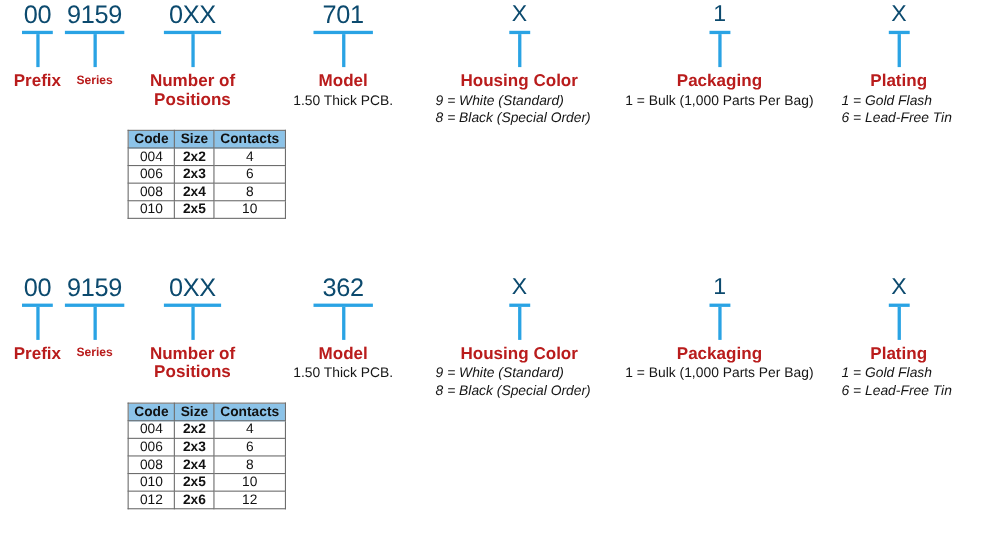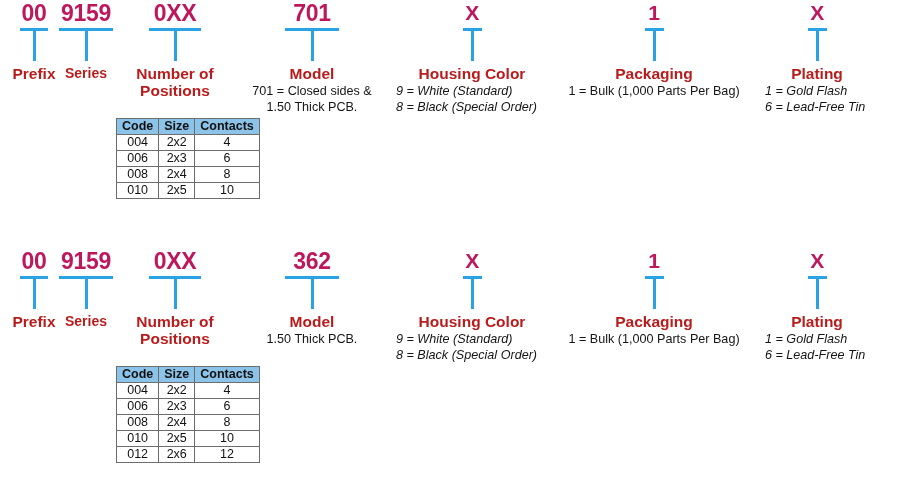--- a/index.html
+++ b/index.html
@@ -23,25 +23,25 @@
   #row-1 { top: 0px; }
   #row-2 { top: 248px; }
 
   
   .seg {
     position: absolute;
     top: 0;
     text-align: center;
   }
   .seg-code {
-    font-weight: bold;
+    font-weight: normal;
     font-size: 23px;
     line-height: 26px;
     letter-spacing: -0.3px;
-    color: #be185d;
+    color: #0c4a6e;
     white-space: nowrap;
   }
   .seg-code.small {
     font-size: 21px;
   }
   
   .seg-bar {
     height: 3px;
     background: #2AA3E4;
     margin: 2px auto 0 auto;
@@ -56,21 +56,21 @@
   .seg-label {
     font-weight: bold;
     font-size: 15.5px;
     line-height: 17px;
     color: #b91c1c;
     white-space: nowrap;
     margin-top: 4px;
   }
   .seg-label.lighter {
     font-weight: bold;
-    font-size: 14px;
+    font-size: 11px;
   }
   .seg-label.two-line { white-space: normal; }
 
   .seg-notes {
     font-size: 12.6px;
     line-height: 15.5px;
     color: #151515;
     margin-top: 2px;
     white-space: nowrap;
   }
@@ -92,21 +92,21 @@
     color: #111111;
     line-height: 15px;
     white-space: nowrap;
   }
   table.pos-table th {
     background: #8CC3E8;
     font-weight: bold;
     font-size: 12.5px;
   }
   table.pos-table td.code-col { width: 42px; font-weight: normal; }
-  table.pos-table td.size-col { width: 34px; }
+  table.pos-table td.size-col { width: 34px; font-weight: bold; }
   table.pos-table td.cont-col { width: 58px; }
   table.pos-table {
     border: 1px solid #4a4a4a;
     margin-left: 10px;
   }
 
   .table-wrap { position: absolute; }
 </style>
 </head>
 <body>
@@ -136,21 +136,20 @@
       <span>Positions</span>
     </div>
   </div>
 
   <div class="seg" style="left:232px; width:160px;">
     <div class="seg-code">701</div>
     <div class="seg-bar" style="width:54px;"></div>
     <div class="seg-stem" style="height:30px;"></div>
     <div class="seg-label">Model</div>
     <div class="seg-notes center">
-      <div>701 = Closed sides &amp;</div>
       <div>1.50 Thick PCB.</div>
     </div>
   </div>
 
   <div class="seg" style="left:392px; width:160px;">
     <div class="seg-code small">X</div>
     <div class="seg-bar" style="width:19px;"></div>
     <div class="seg-stem" style="height:30px;"></div>
     <div class="seg-label">Housing Color</div>
     <div class="seg-notes left" style="padding-left:4px;">

